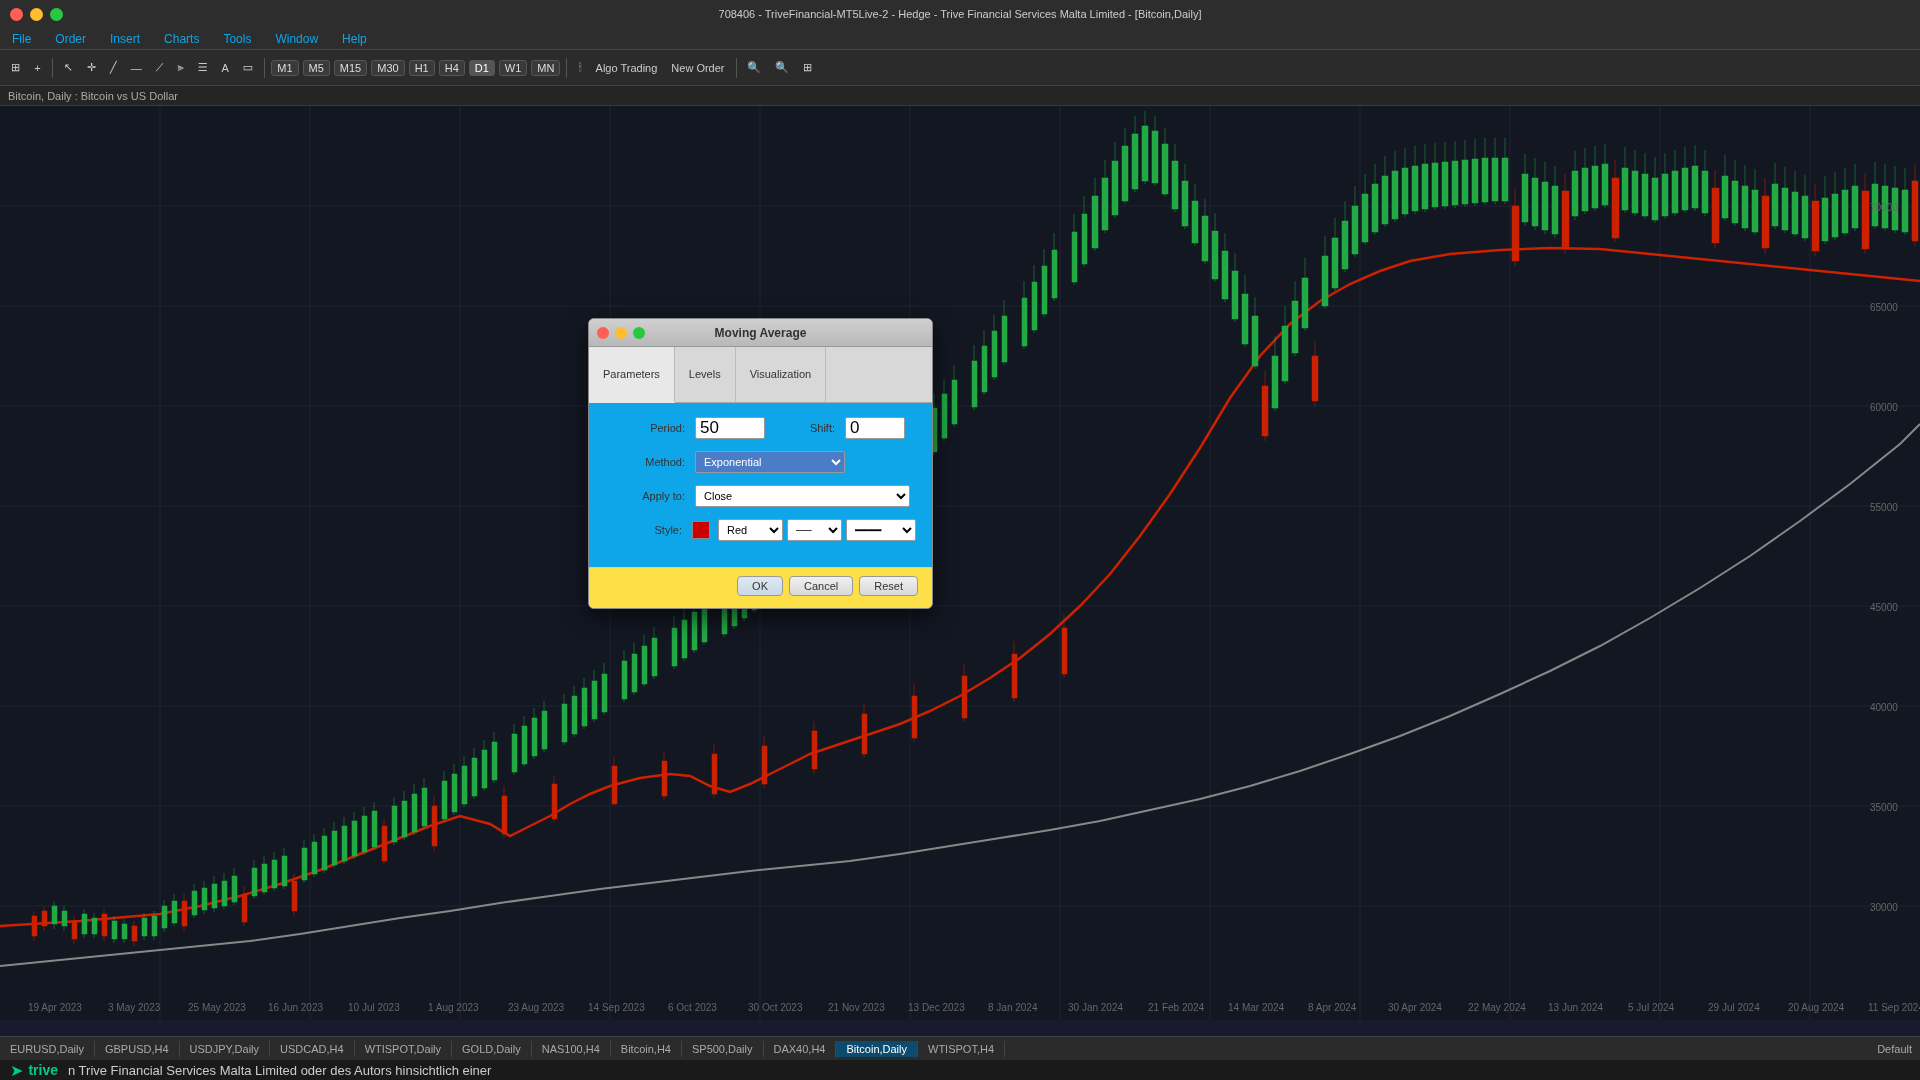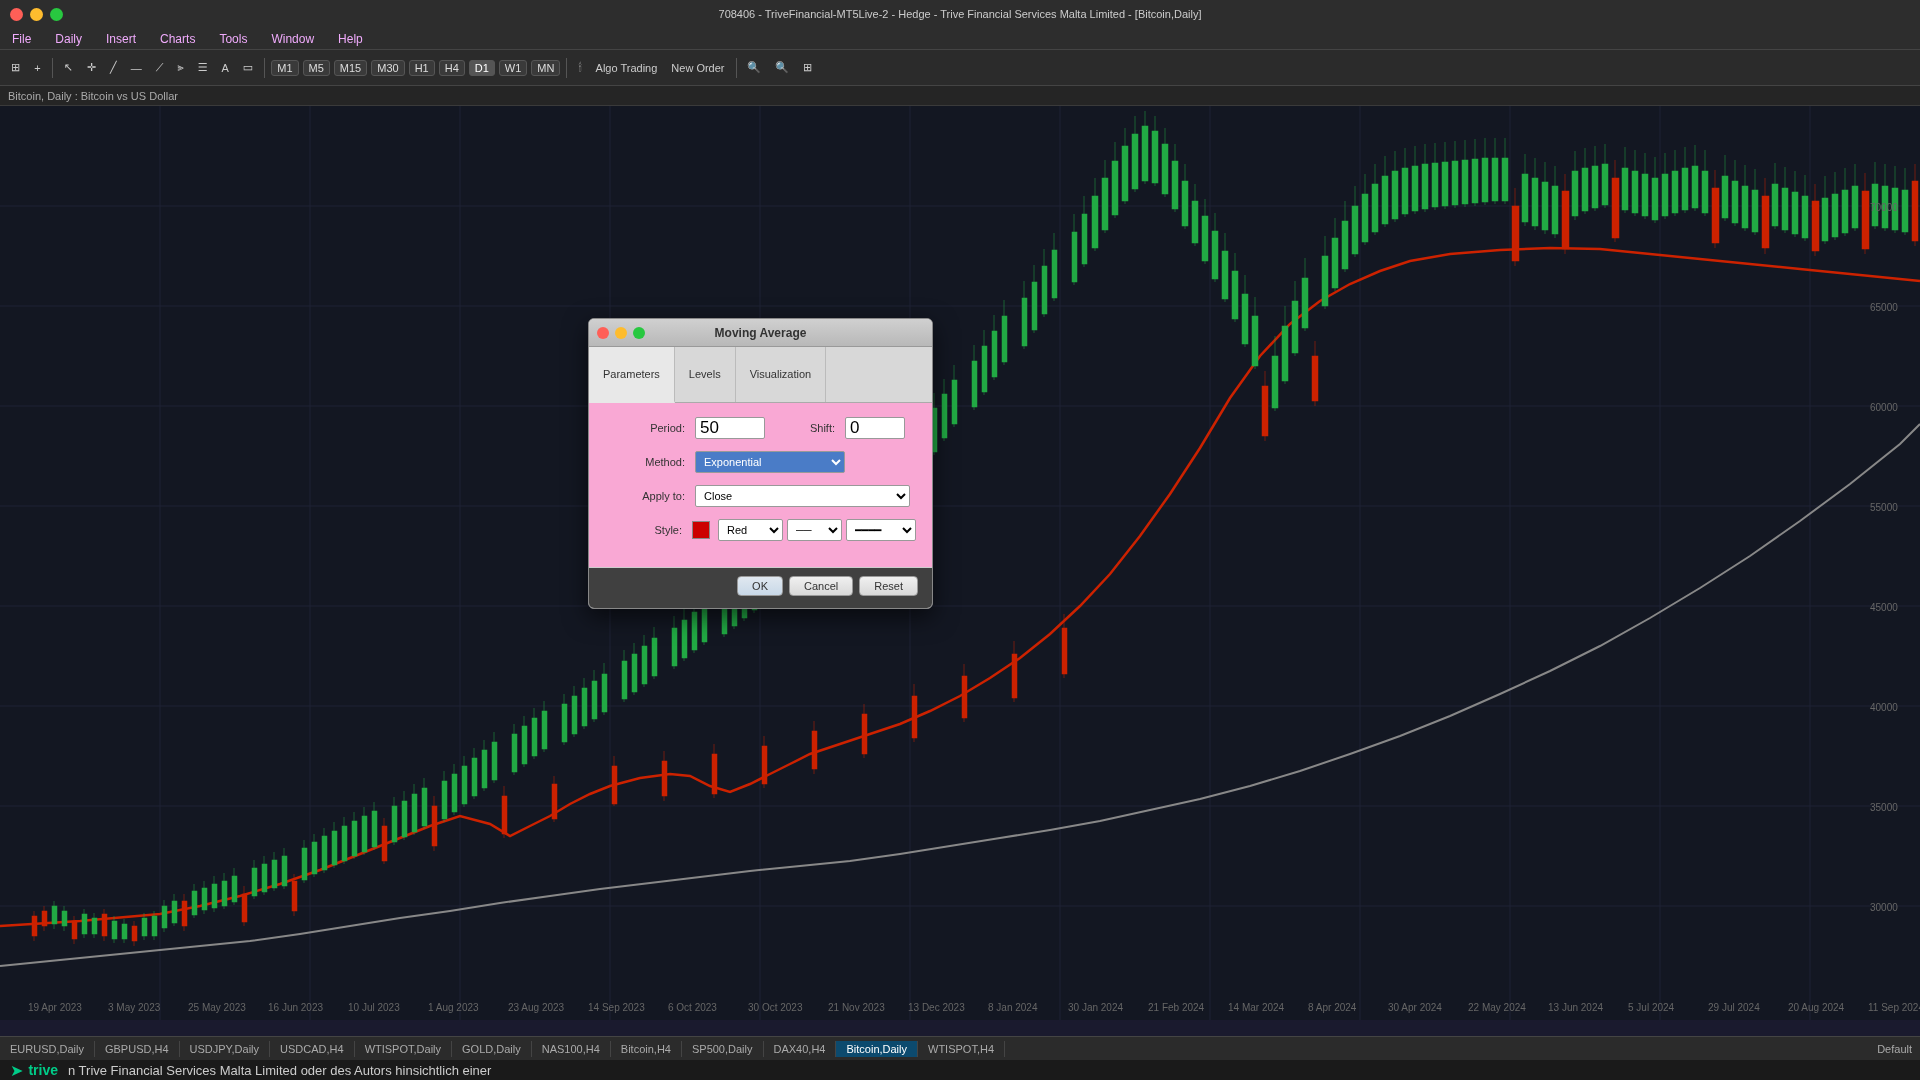--- a/index.html
+++ b/index.html
@@ -43,21 +43,21 @@
     #menubar {
       height: 22px;
       background: #2d2d2d;
       display: flex;
       align-items: center;
       padding: 0 8px;
       gap: 16px;
       border-bottom: 1px solid #444;
     }
     .menu-item {
-      color: #f0abfc;
+      color: #0ea5e9;
       font-size: 12px;
       cursor: pointer;
       padding: 2px 4px;
     }
 
     
     #toolbar {
       height: 36px;
       background: #2b2b2b;
       display: flex;
@@ -229,21 +229,21 @@
     }
     .ma-tab.active {
       background: #e8e8e8;
       border-bottom: 2px solid #e8e8e8;
       margin-bottom: -1px;
     }
 
     
     #ma-body {
       padding: 14px 16px;
-      background: #f9a8d4;
+      background: #0ea5e9;
     }
     .form-row {
       display: flex;
       align-items: center;
       margin-bottom: 12px;
     }
     .form-label {
       width: 80px;
       text-align: right;
       font-size: 11px;
@@ -311,21 +311,21 @@
       background: #fff;
       font-size: 11px;
     }
 
     
     #ma-buttons {
       display: flex;
       justify-content: flex-end;
       gap: 6px;
       padding: 8px 14px 12px;
-      background: #404040;
+      background: #fde047;
       border-top: 1px solid #ccc;
     }
     .dlg-btn {
       padding: 3px 14px;
       font-size: 11px;
       border: 1px solid #999;
       border-radius: 4px;
       cursor: pointer;
       background: linear-gradient(to bottom, #f0f0f0, #d8d8d8);
       color: #333;
@@ -368,21 +368,21 @@
   <div class="traffic-lights">
     <div class="tl-close"></div>
     <div class="tl-min"></div>
     <div class="tl-max"></div>
   </div>
   <span id="window-title">708406 - TriveFinancial-MT5Live-2 - Hedge - Trive Financial Services Malta Limited - [Bitcoin,Daily]</span>
 </div>
 
 <div id="menubar">
   <span class="menu-item">File</span>
-  <span class="menu-item">Daily</span>
+  <span class="menu-item">Order</span>
   <span class="menu-item">Insert</span>
   <span class="menu-item">Charts</span>
   <span class="menu-item">Tools</span>
   <span class="menu-item">Window</span>
   <span class="menu-item">Help</span>
 </div>
 
 <div id="toolbar">
   <button class="tb-btn">⊞</button>
   <button class="tb-btn">+</button>

